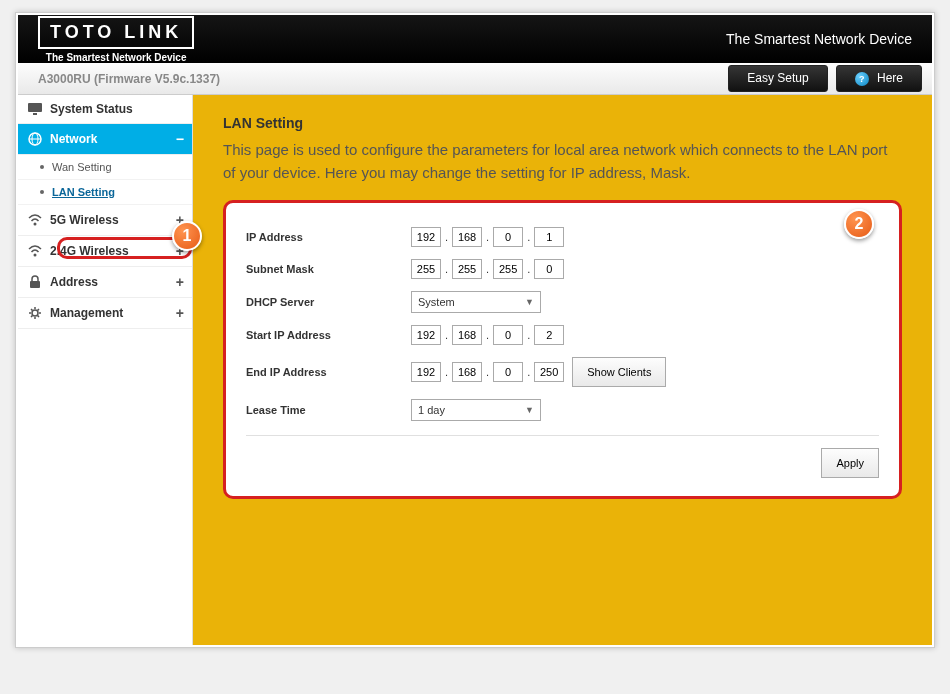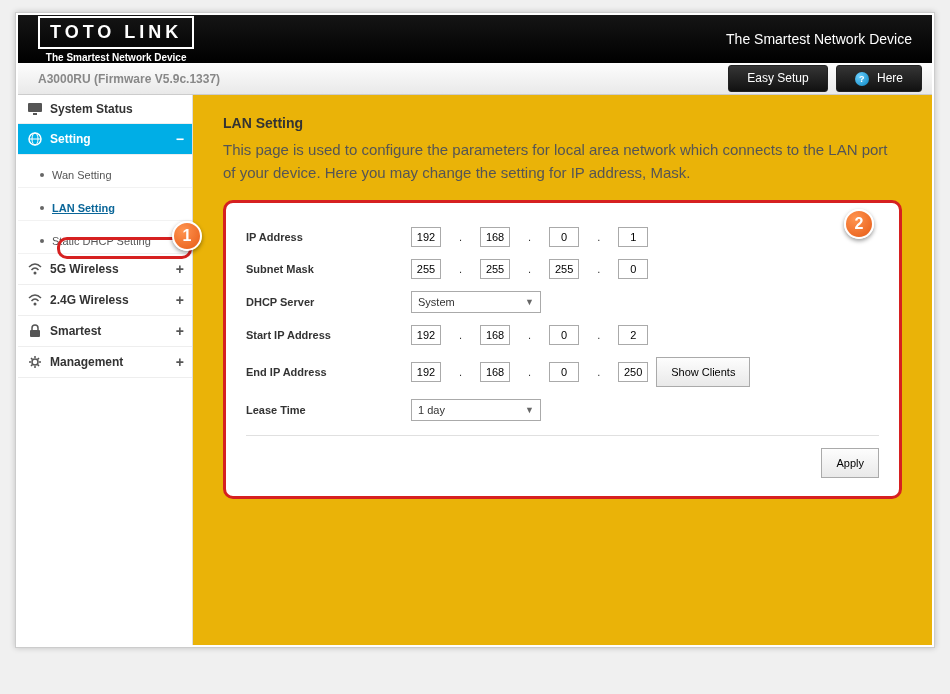--- a/index.html
+++ b/index.html
@@ -130,21 +130,21 @@
 .nav-item.active {
   background: #00aee6;
   color: #fff;
 }
 .nav-item.active .nav-icon, .nav-item.active .expand-icon {
   color: #fff;
 }
 .sub-item {
   display: flex;
   align-items: center;
-  padding: 14px 8px 6px 22px;
+  padding: 6px 8px 6px 22px;
   font-size: 11px;
   color: #555;
   cursor: pointer;
   border-bottom: 1px solid #f2f2f2;
 }
 .sub-item.selected {
   color: #0a6699;
   text-decoration: underline;
   font-weight: bold;
 }
@@ -186,21 +186,21 @@
   font-size: 11px;
   color: #333;
 }
 .form-label {
   width: 165px;
   font-weight: bold;
 }
 .ip-group {
   display: flex;
   align-items: center;
-  gap: 16px;
+  gap: 2px;
 }
 .ip-octet {
   width: 30px;
   height: 20px;
   border: 1px solid #aaa;
   text-align: center;
   font-size: 11px;
 }
 .dot {
   font-size: 11px;
@@ -310,35 +310,31 @@
 
 
       <div class="nav-item active">
         <span class="nav-icon">
           <svg width="14" height="14" viewBox="0 0 14 14">
                 <circle cx="7" cy="7" r="6" fill="none" stroke="#fff" stroke-width="1.5"></circle>
                 <line x1="1" y1="7" x2="13" y2="7" stroke="#fff" stroke-width="1"></line>
                 <ellipse cx="7" cy="7" rx="3" ry="6" fill="none" stroke="#fff" stroke-width="1"></ellipse>
               </svg>
         </span>
-        <span>Setting</span>
+        <span>Network</span>
         <span class="expand-icon">−</span>
       </div>
 
       <div class="sub-item">
         <span class="bullet"></span>
         <span>Wan Setting</span>
       </div>
       <div class="sub-item selected">
         <span class="bullet"></span>
         <span>LAN Setting</span>
-      </div>
-      <div class="sub-item">
-        <span class="bullet"></span>
-        <span>Static DHCP Setting</span>
       </div>
 
       <div class="nav-item">
         <span class="nav-icon">
           <svg width="14" height="12" viewBox="0 0 14 12">
                 <path d="M1 4 Q7 -2 13 4" fill="none" stroke="#555" stroke-width="1.5"></path>
                 <path d="M3.5 7 Q7 3 10.5 7" fill="none" stroke="#555" stroke-width="1.5"></path>
                 <circle cx="7" cy="10" r="1.5" fill="#555"></circle>
               </svg>
         </span>
@@ -359,21 +355,21 @@
       </div>
 
 
       <div class="nav-item">
         <span class="nav-icon">
           <svg width="12" height="14" viewBox="0 0 12 14">
                 <rect x="1" y="6" width="10" height="7" rx="1" fill="#555"></rect>
                 <path d="M3 6 V4 a3 3 0 0 1 6 0 V6" fill="none" stroke="#555" stroke-width="1.5"></path>
               </svg>
         </span>
-        <span>Smartest</span>
+        <span>Address</span>
         <span class="expand-icon">+</span>
       </div>
 
 
       <div class="nav-item">
         <span class="nav-icon">
           <svg width="14" height="14" viewBox="0 0 14 14">
                 <circle cx="7" cy="7" r="3" fill="none" stroke="#555" stroke-width="1.5"></circle>
                 <path d="M7 1 v2 M7 11 v2 M1 7 h2 M11 7 h2 M3 3 l1.4 1.4 M9.6 9.6 l1.4 1.4 M11 3 l-1.4 1.4 M4.4 9.6 L3 11" stroke="#555" stroke-width="1.5"></path>
               </svg>

